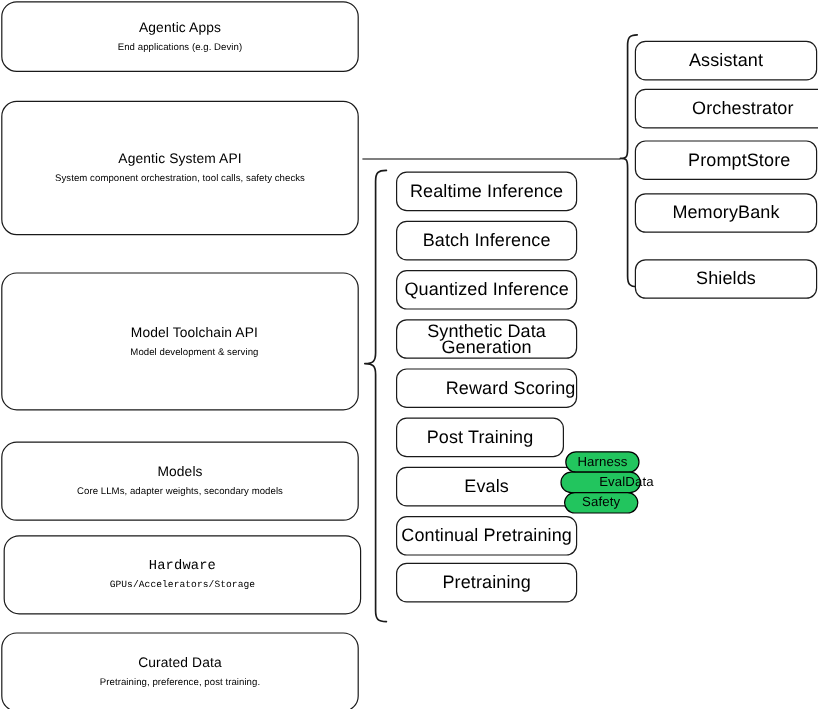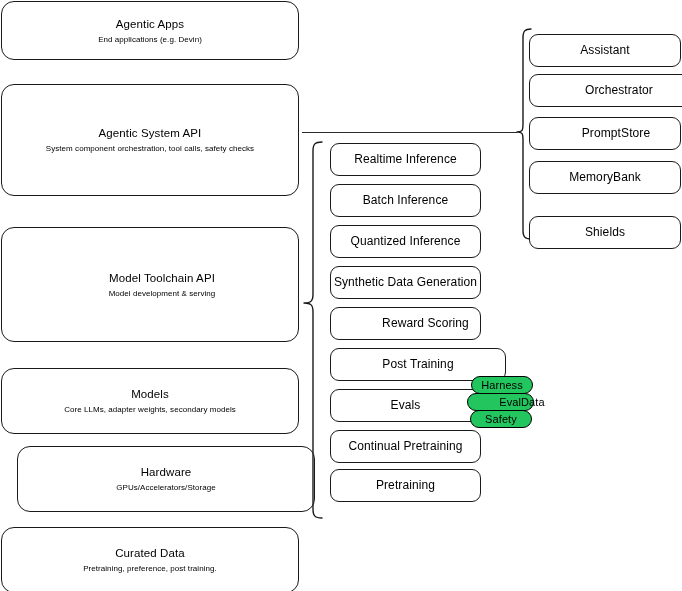--- a/index.html
+++ b/index.html
@@ -55,21 +55,21 @@
     margin-top: 3px;
     letter-spacing: 0.05px;
   }
 
   
   .cap-box {
     border-radius: 9px;
     border-width: 1.3px;
   }
   .cap-label {
-    font-size: 12px;
+    font-size: 15px;
     line-height: 13px;
     letter-spacing: 0.1px;
   }
 
   
   .pill {
     position: absolute;
     box-sizing: border-box;
     border: 1.4px solid #000;
     border-radius: 999px;
@@ -122,21 +122,21 @@
   <div class="rbox stack-box" style="left:1px; top:227px; width:298px; height:115px;padding-left:24px;">
     <div class="stack-title">Model Toolchain API</div>
     <div class="stack-sub">Model development &amp; serving</div>
   </div>
 
   <div class="rbox stack-box" style="left:1px; top:368px; width:298px; height:66px;">
     <div class="stack-title">Models</div>
     <div class="stack-sub">Core LLMs, adapter weights, secondary models</div>
   </div>
 
-  <div class="rbox stack-box" style="left:17px; top:446px; width:298px; height:66px;">
+  <div class="rbox stack-box" style="left:3px; top:446px; width:298px; height:66px;font-family:Liberation Mono, monospace;">
     <div class="stack-title">Hardware</div>
     <div class="stack-sub">GPUs/Accelerators/Storage</div>
   </div>
 
   <div class="rbox stack-box" style="left:1px; top:527px; width:298px; height:66px;">
     <div class="stack-title">Curated Data</div>
     <div class="stack-sub">Pretraining, preference, post training.</div>
   </div>
 
   <div class="hline" style="left:302px; top:132px; width:215px;"></div>
@@ -153,21 +153,21 @@
   </div>
   <div class="rbox cap-box" style="left:330px; top:225px; width:151px; height:33px;">
     <div class="cap-label">Quantized Inference</div>
   </div>
   <div class="rbox cap-box" style="left:330px; top:266px; width:151px; height:33px;">
     <div class="cap-label">Synthetic Data Generation</div>
   </div>
   <div class="rbox cap-box" style="left:330px; top:307px; width:151px; height:33px;padding-left:40px;">
     <div class="cap-label">Reward Scoring</div>
   </div>
-  <div class="rbox cap-box" style="left:330px; top:348px; width:176px; height:33px;">
+  <div class="rbox cap-box" style="left:330px; top:348px; width:140px; height:33px;">
     <div class="cap-label">Post Training</div>
   </div>
   <div class="rbox cap-box" style="left:330px; top:389px; width:151px; height:33px;">
     <div class="cap-label">Evals</div>
   </div>
   <div class="rbox cap-box" style="left:330px; top:430px; width:151px; height:33px;">
     <div class="cap-label">Continual Pretraining</div>
   </div>
   <div class="rbox cap-box" style="left:330px; top:469px; width:151px; height:33px;">
     <div class="cap-label">Pretraining</div>

